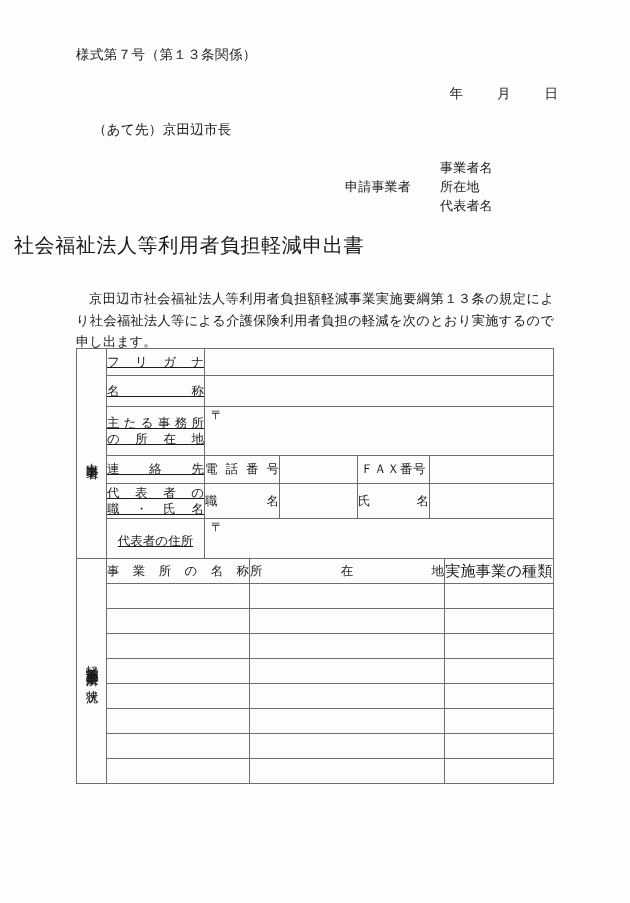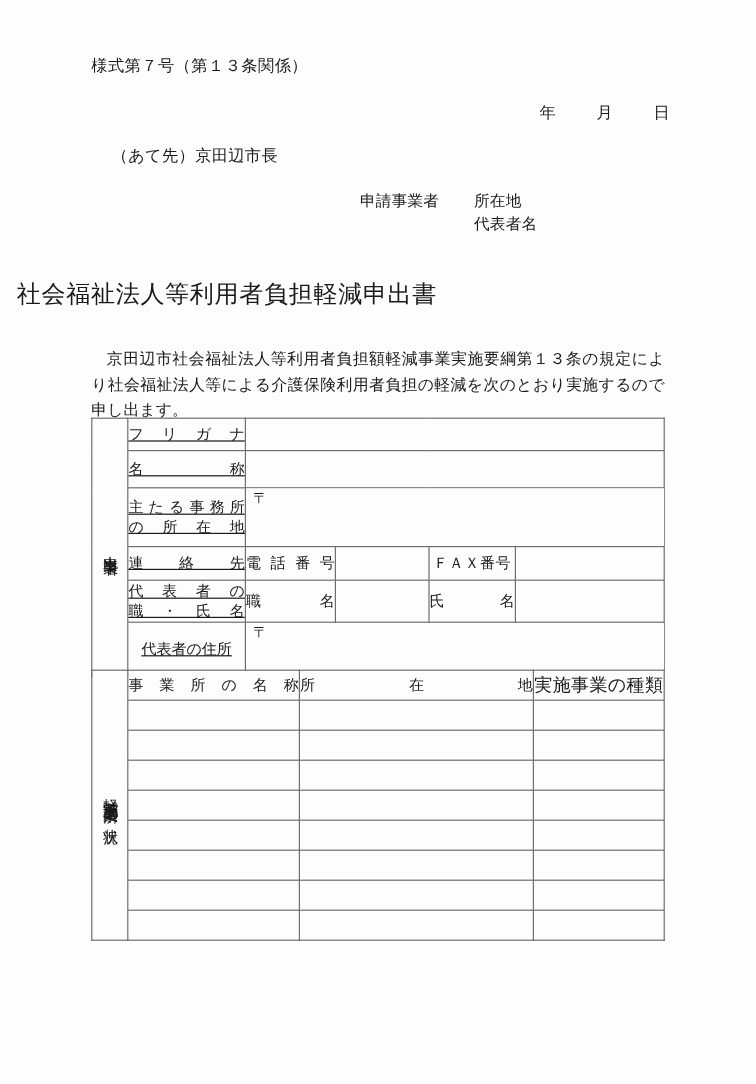--- a/index.html
+++ b/index.html
@@ -67,20 +67,21 @@
   }
   .applicant .ap-row {
     display: flex;
     align-items: baseline;
     height: 19px;
   }
   .applicant .ap-tag {
     width: 95px;
     flex: 0 0 95px;
     letter-spacing: 0.2px;
+    margin-left: 45px;
   }
   .applicant .ap-val {
     letter-spacing: 0.2px;
   }
 
   
   .doc-title {
     position: absolute;
     left: 14px;
     top: 232px;
@@ -212,20 +213,24 @@
 
   <div class="form-no">様式第７号（第１３条関係）</div>
 
   <div class="date-line">
     <span class="d-unit">年</span><span class="d-gap"></span><span class="d-unit">月</span><span class="d-gap"></span><span class="d-unit">日</span>
   </div>
 
   <div class="addressee">（あて先）京田辺市長</div>
 
   <div class="applicant">
+    <div class="ap-row">
+      <span class="ap-tag"></span>
+      <span class="ap-val">事業者名</span>
+    </div>
     <div class="ap-row">
       <span class="ap-tag">申請事業者</span>
       <span class="ap-val">所在地</span>
     </div>
     <div class="ap-row">
       <span class="ap-tag"></span>
       <span class="ap-val">代表者名</span>
     </div>
   </div>
 

